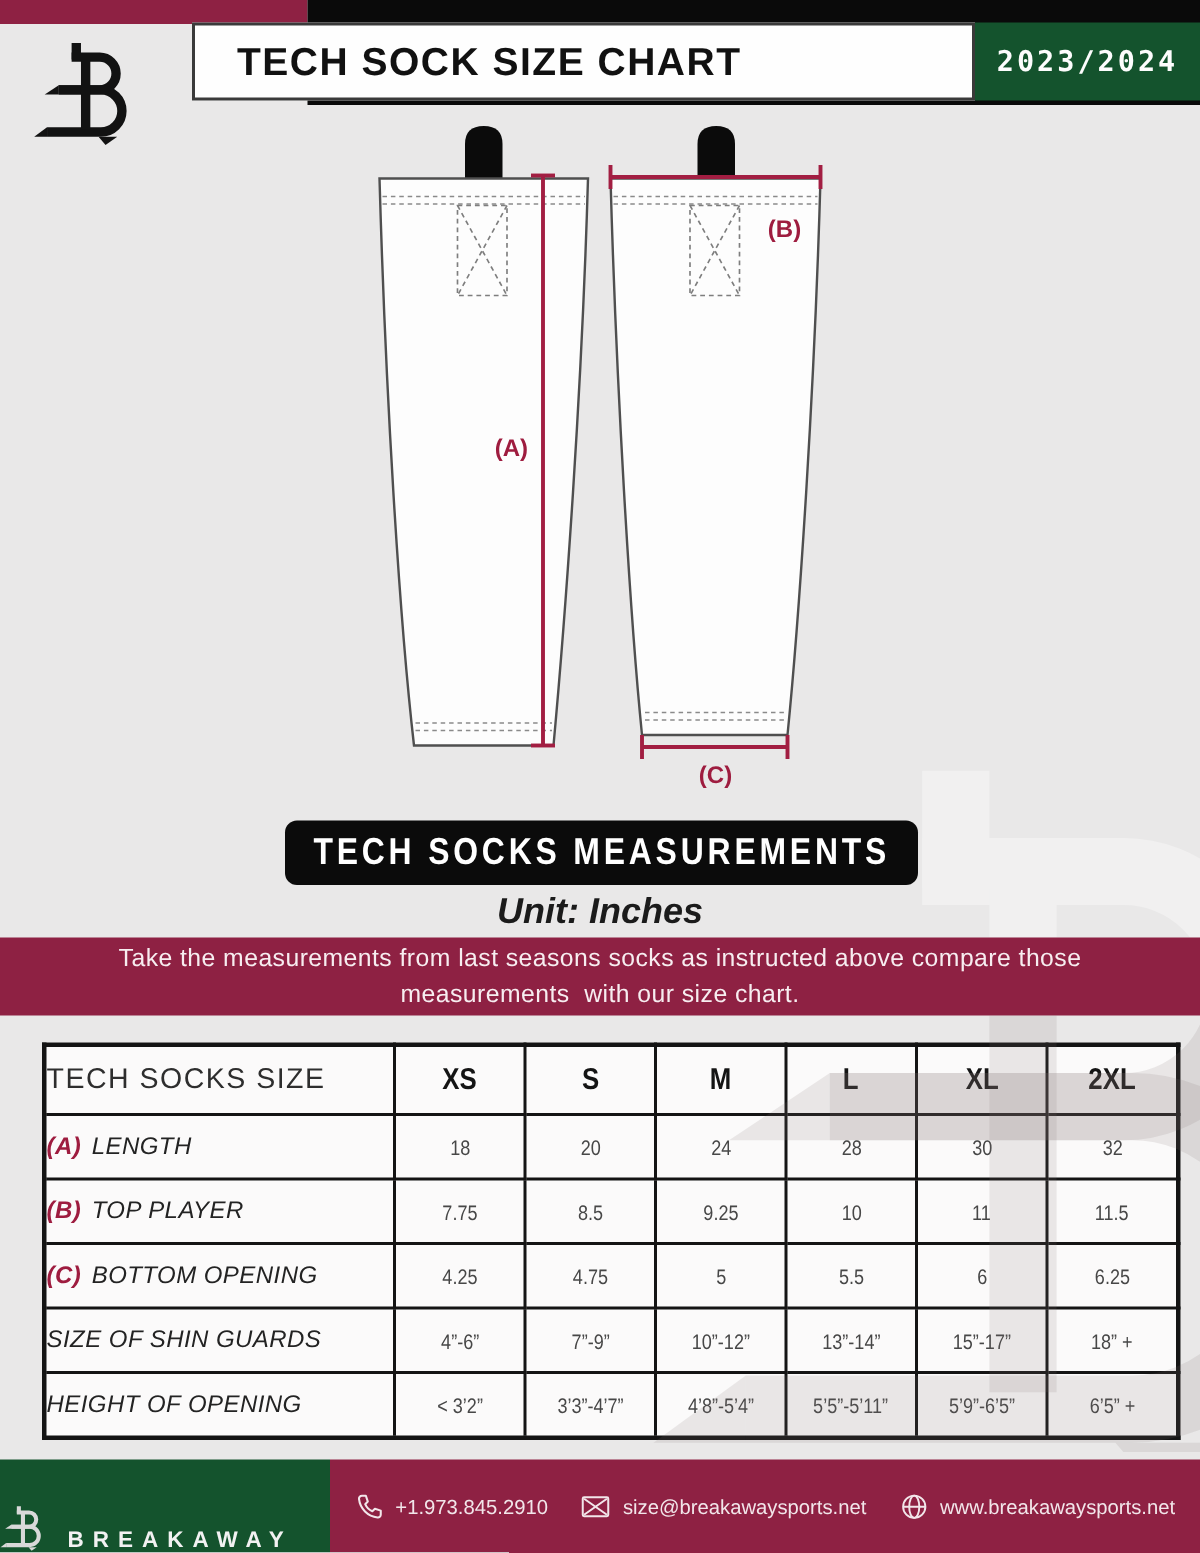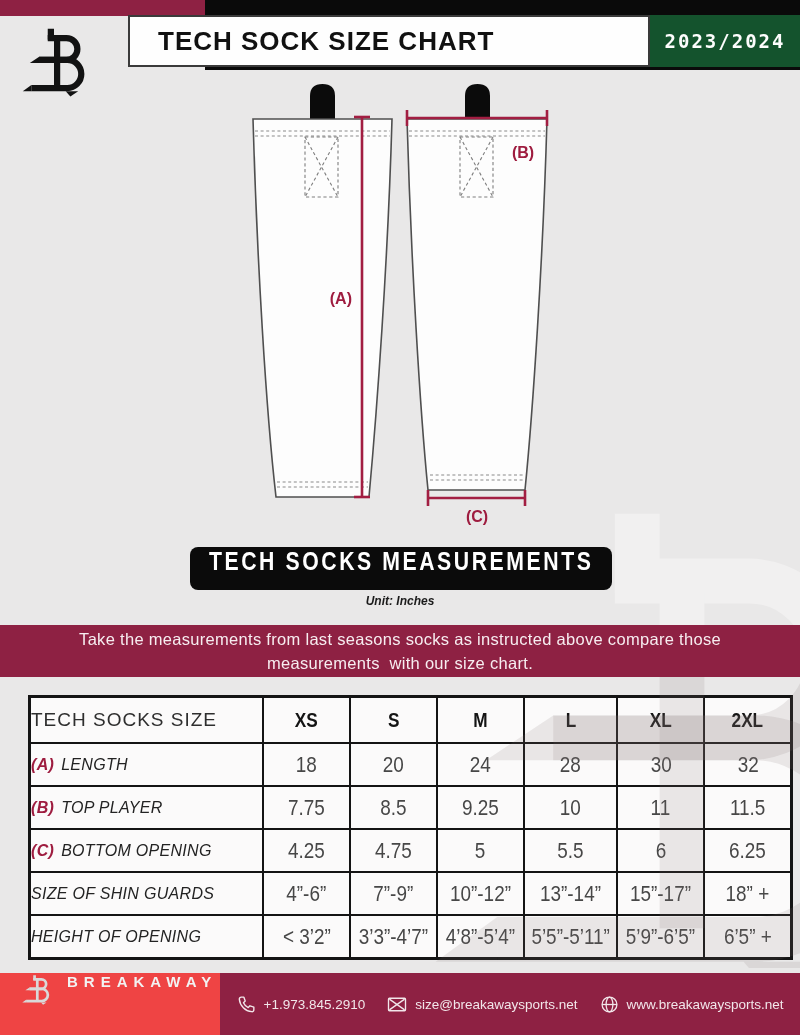--- a/index.html
+++ b/index.html
@@ -32,48 +32,48 @@
   #sock-svg{left:230px;top:80px;z-index:1;}
   .sock-body{fill:#FDFDFD;stroke:#4F4F4F;stroke-width:1.6;}
   .hem{stroke:#8A8A8A;stroke-width:1.1;stroke-dasharray:3 2.6;fill:none;}
   .patch{stroke:#7E7E7E;stroke-width:1.1;stroke-dasharray:3.2 2.6;fill:none;}
   .meas{stroke:#A21E42;stroke-width:2.6;fill:none;}
   .meas-label{font-family:"Liberation Sans",sans-serif;font-weight:bold;font-size:16px;fill:#9E1C3F;}
   .tab{fill:#0B0B0B;}
 
   
   #pill{left:190px;top:547px;width:422px;height:43px;background:#0B0B0B;border-radius:8px;z-index:1;
-        display:flex;justify-content:center;}
+        display:flex;align-items:center;justify-content:center;}
   #pill span{color:#FFF;font-weight:bold;font-size:25px;letter-spacing:3px;
              display:inline-block;transform:scaleX(.85);white-space:nowrap;}
   #unit{left:0;top:594px;width:800px;text-align:center;z-index:1;
-        font-style:italic;font-weight:600;font-size:12px;color:#1B1B1B;}
+        font-style:italic;font-weight:600;font-size:24px;color:#1B1B1B;}
   #banner{left:0;top:625px;width:800px;height:52px;background:#8E2143;z-index:2;
           display:flex;flex-direction:column;align-items:center;justify-content:center;}
   .banner-line{color:#F7EDF0;font-size:16.5px;line-height:24px;letter-spacing:.3px;white-space:pre-wrap;}
 
   
   #size-table{position:absolute;left:28px;top:695px;z-index:1;border-collapse:collapse;
               table-layout:fixed;background:#FBFAFA;}
   #size-table th,#size-table td{border:2px solid #141414;padding:0;}
   #size-table{border:3px solid #141414;}
   #size-table thead th{height:44px;}
   #size-table tbody td{height:41px;}
   th.label-head{width:231px;text-align:left;padding-left:24px;font-weight:400;
                 font-size:19px;letter-spacing:1px;color:#2E2E2E;}
   th.size-head{width:85px;text-align:center;font-size:20px;font-weight:bold;color:#141414;}
   td.label-cell{text-align:left;padding-left:24px;font-size:16px;color:#232323;letter-spacing:.3px;font-style:italic;}
   td.label-cell .prefix{font-weight:bold;color:#9E1C3F;margin-right:7px;}
   td.label-cell .prefix:empty{margin-right:0;}
-  td.val{text-align:center;font-size:22px;color:#474747;border-radius:14px;}
+  td.val{text-align:center;font-size:14px;color:#474747;border-radius:14px;}
   .cond{display:inline-block;transform:scaleX(.86);white-space:nowrap;}
 
   
   #footer{left:0;top:973px;width:800px;height:62px;z-index:5;display:flex;}
-  #footer-black{width:220px;height:100%;background:#ef4444;display:flex;align-items:flex-start;padding-left:22px;box-sizing:border-box;}
+  #footer-black{width:220px;height:100%;background:#14532d;display:flex;align-items:flex-end;box-sizing:border-box;}
   #footer-logo{width:34px;height:33px;color:#D9D9D9;flex:none;}
   #footer-brand{color:#F2F2F2;font-size:15px;font-weight:600;letter-spacing:6px;margin-left:11px;white-space:nowrap;}
   #footer-maroon{flex:1;background:#8E2143;display:flex;align-items:center;justify-content:center;gap:22px;}
   .contact{display:flex;align-items:center;gap:8px;color:#F2E6EA;font-size:13.5px;}
   .contact svg{flex:none;}
 </style>
 </head>
 <body>
 
 <div id="page">

